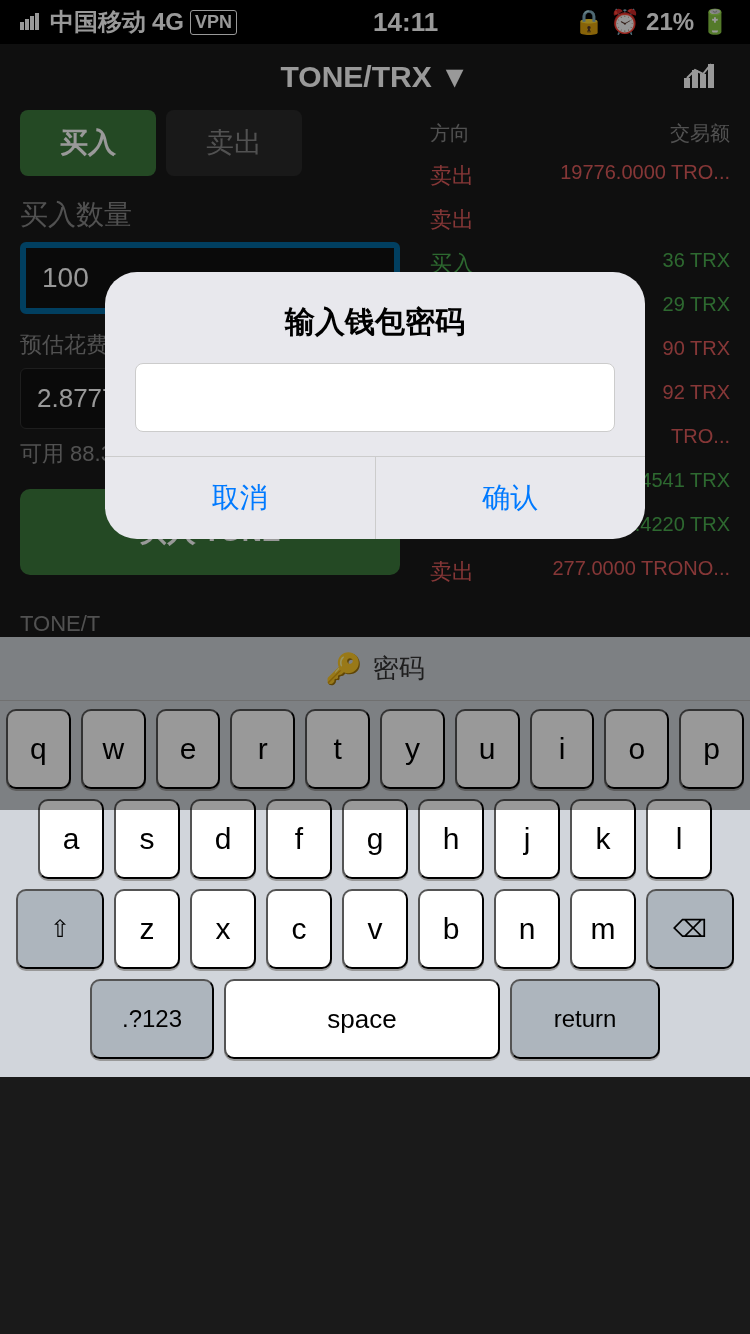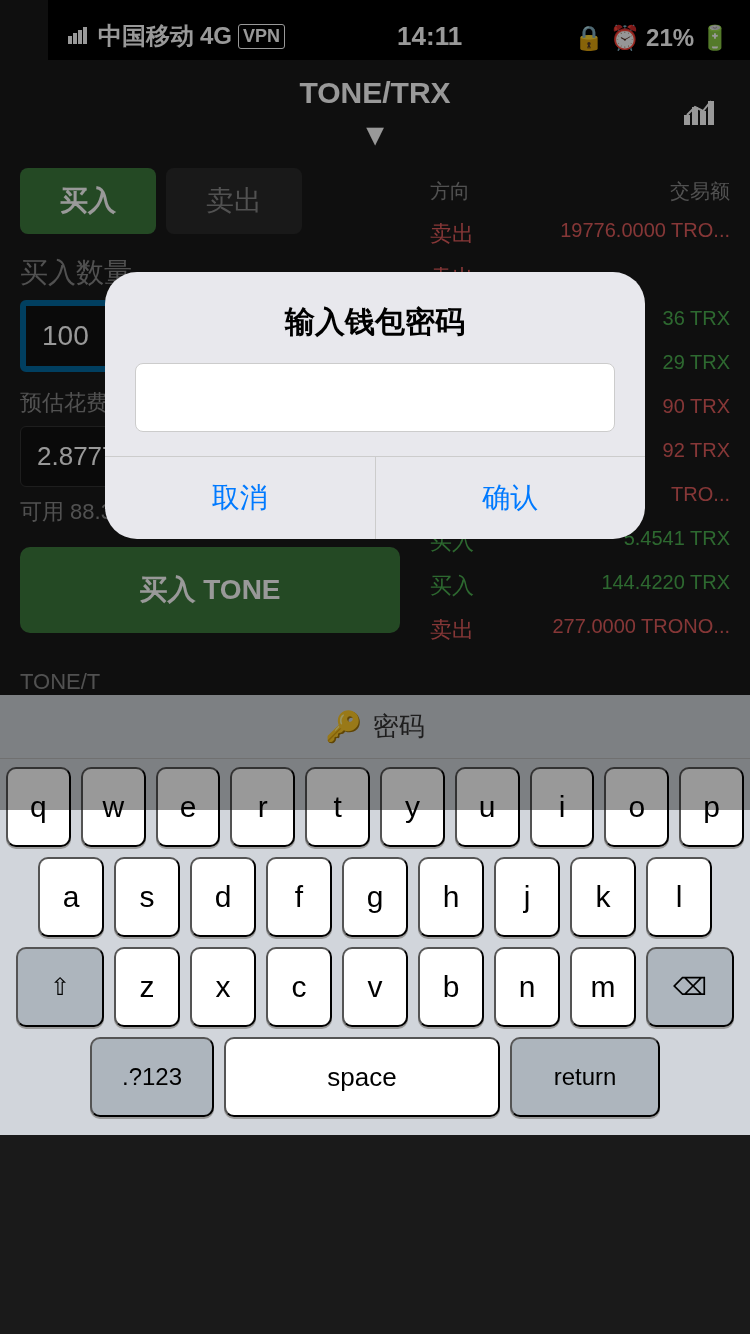--- a/index.html
+++ b/index.html
@@ -11,47 +11,45 @@
       background: #1a1a1a;
       overflow-x: hidden;
     }
 
     
     .status-bar {
       background: #000;
       color: #fff;
       display: flex;
       justify-content: space-between;
-      align-items: flex-end;
+      align-items: center;
       padding: 8px 20px;
-      height: 60px;
+      height: 44px;
       font-size: 24px;
       font-weight: 600;
-      margin-left: 48px;
     }
     .status-left { display: flex; align-items: center; gap: 6px; }
     .status-right { display: flex; align-items: center; gap: 6px; }
 
     
     .header {
       background: #1a1a1a;
       display: flex;
       justify-content: center;
       align-items: center;
       padding: 16px 20px;
       position: relative;
     }
     .header-title {
       color: #fff;
       font-size: 30px;
       font-weight: 600;
       display: flex;
       align-items: center;
       gap: 8px;
-      flex-direction: column;
     }
     .header-chart-icon {
       position: absolute;
       right: 30px;
       color: #fff;
       font-size: 28px;
     }
 
     
     .trading-area {

